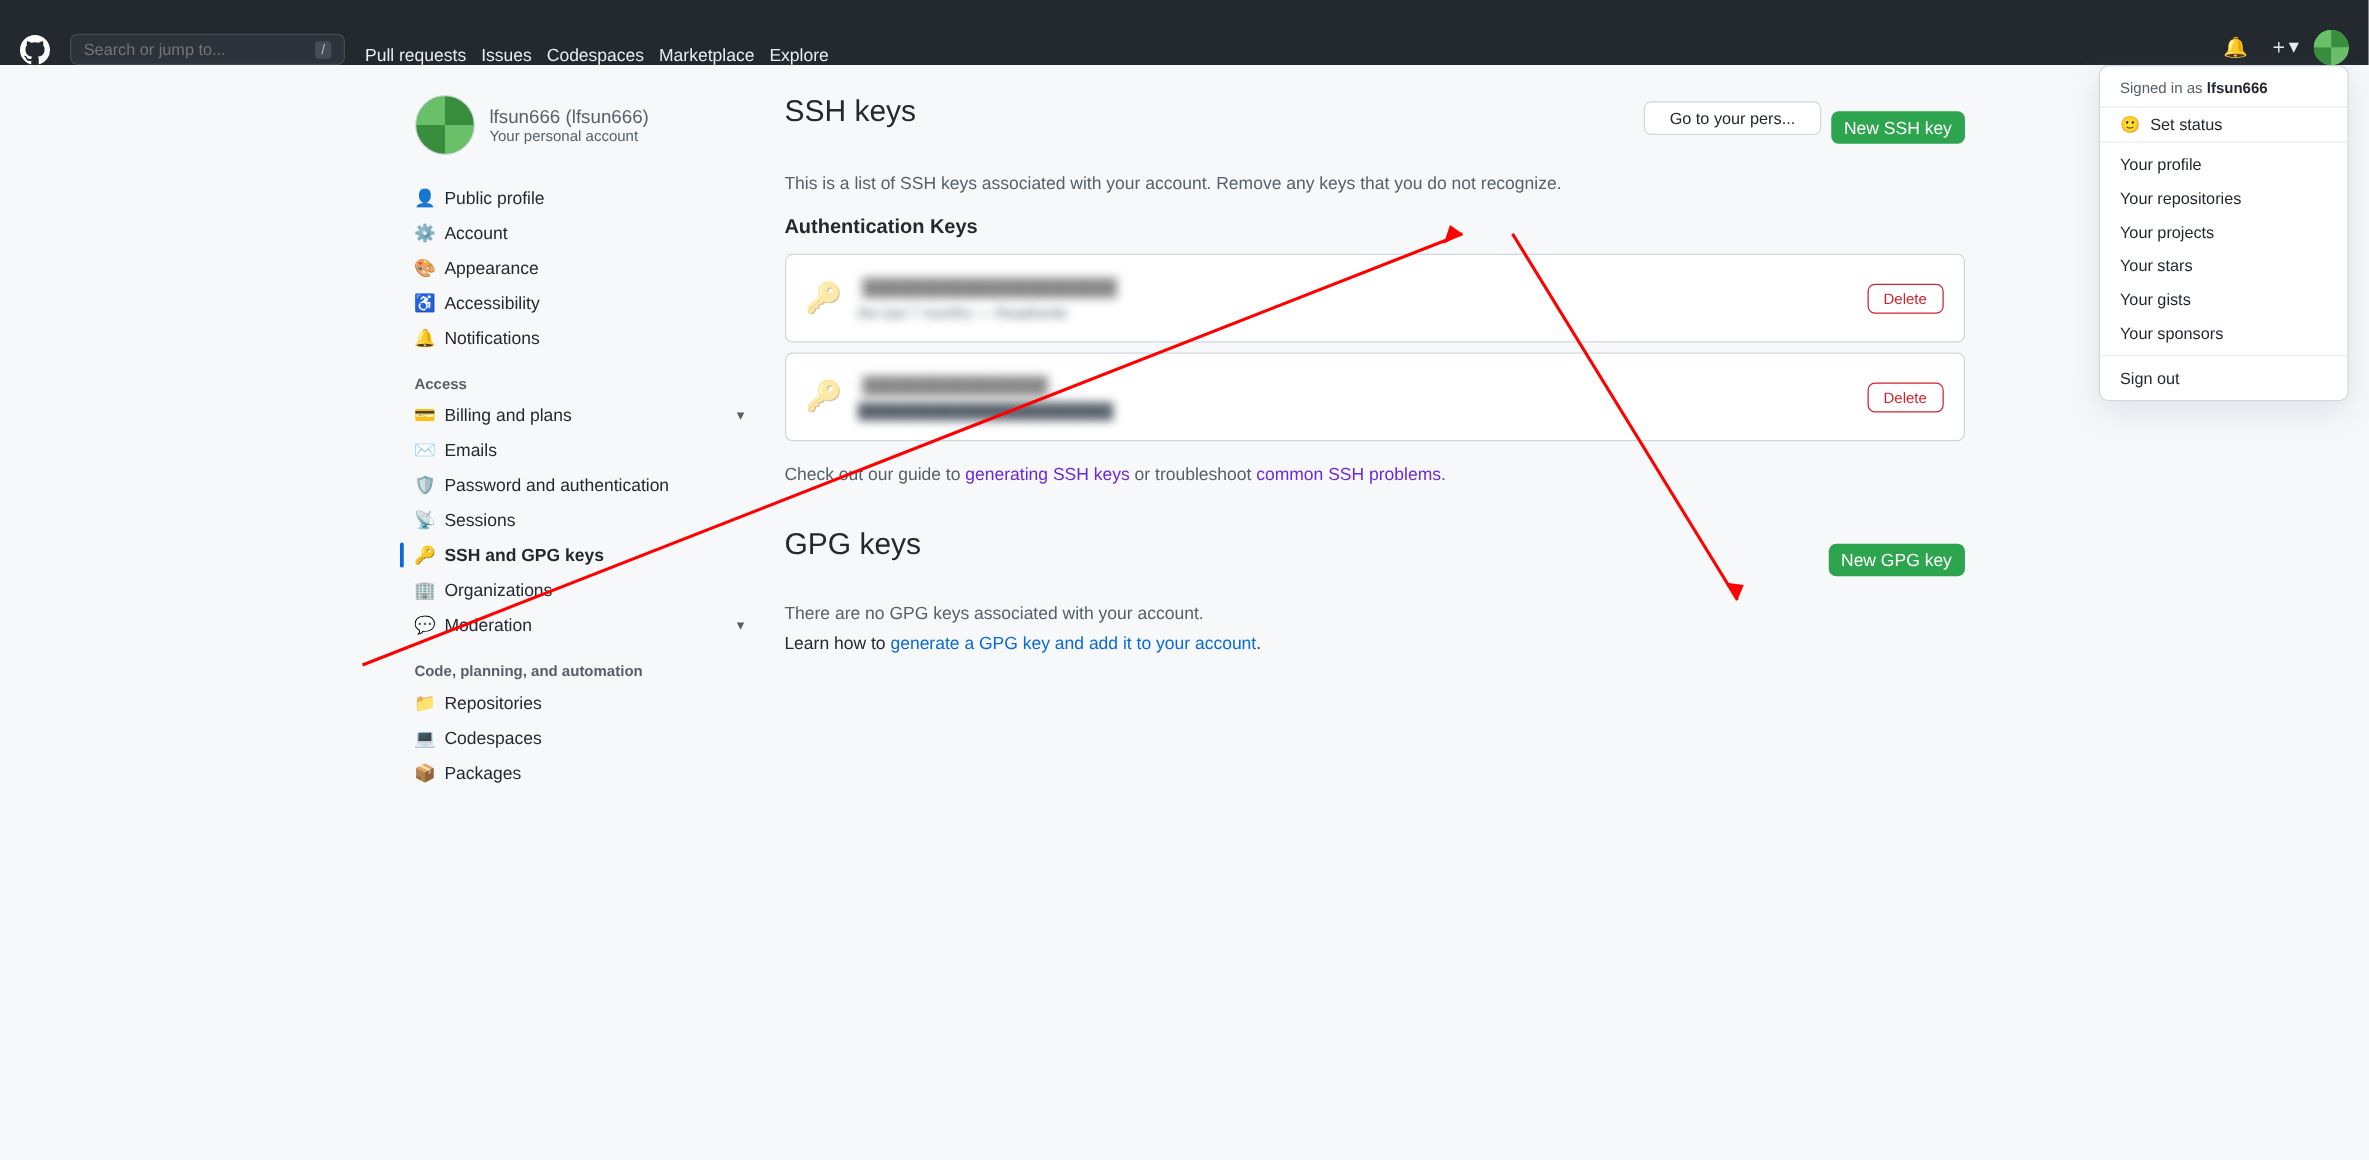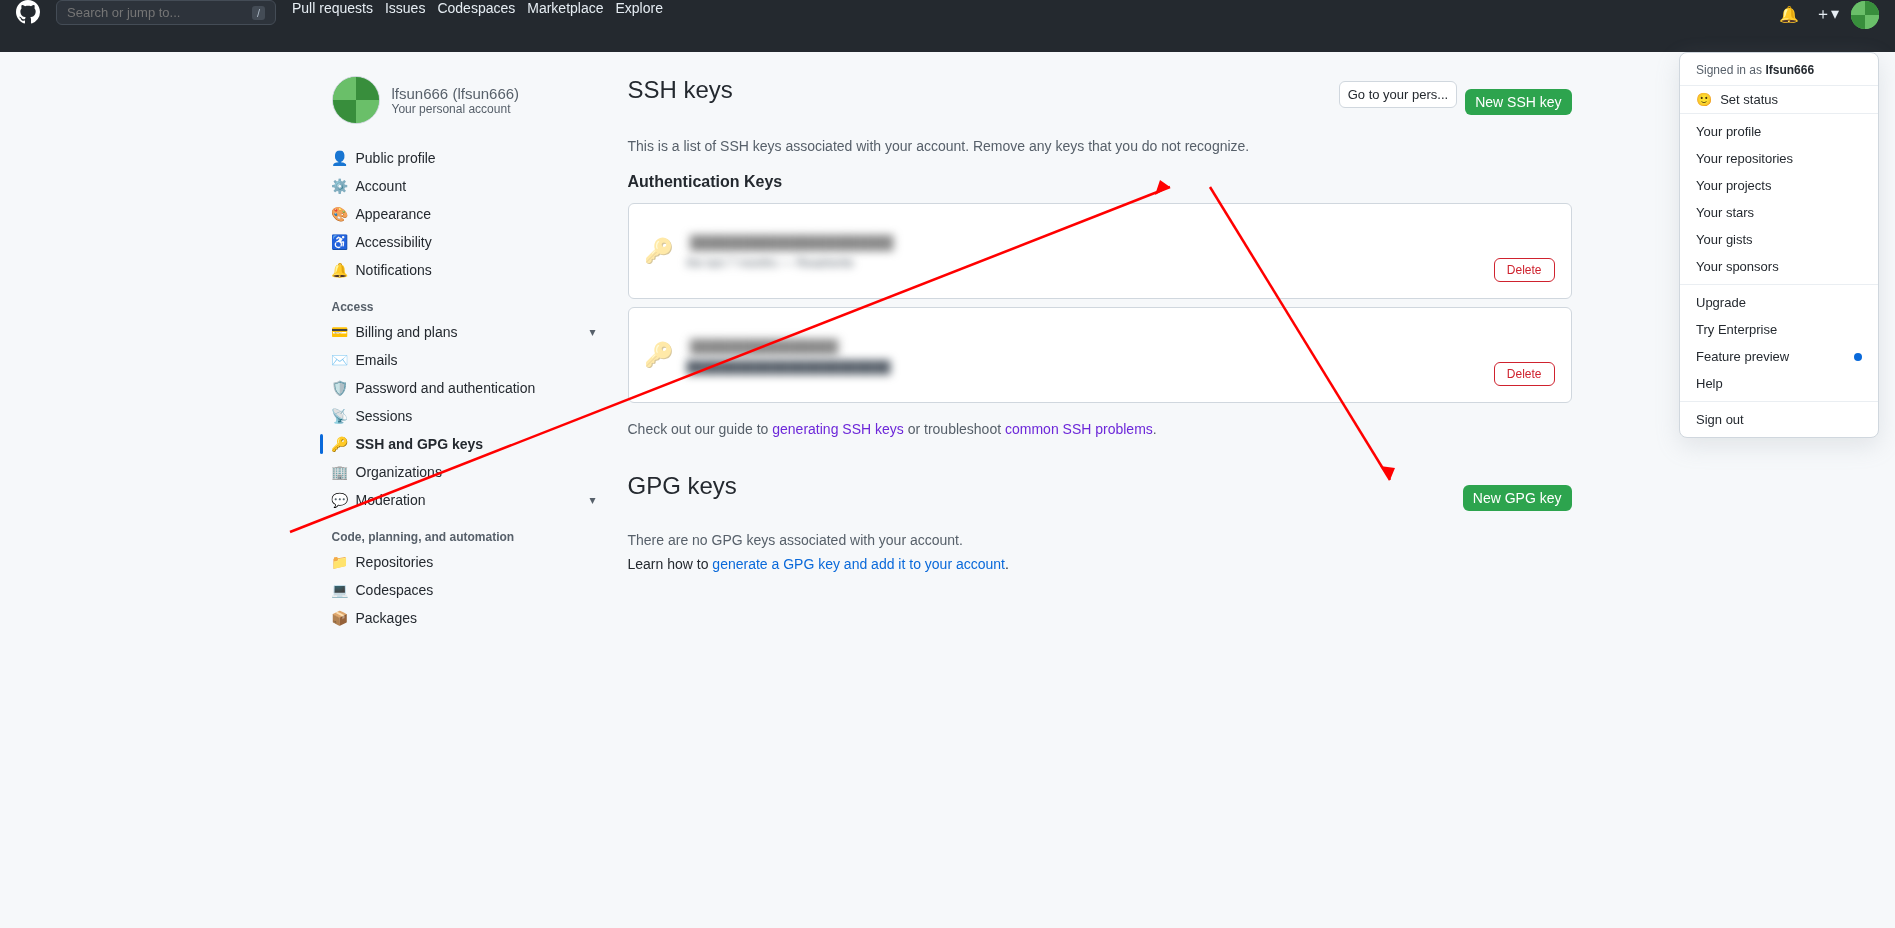--- a/index.html
+++ b/index.html
@@ -2,21 +2,21 @@
 <html><head>
   <meta charset="utf-8">
   <style>
     * { box-sizing: border-box; margin: 0; padding: 0; }
     body { font-family: -apple-system, BlinkMacSystemFont, "Segoe UI", Helvetica, Arial, sans-serif; font-size: 14px; background: #f6f8fa; color: #24292f; }
 
     
     .top-nav {
       background: #24292f;
       display: flex;
-      align-items: flex-start;
+      align-items: flex-end;
       padding: 0 16px;
       height: 52px;
       position: relative;
       z-index: 100;
     }
     .top-nav-logo { color: white; margin-right: 16px; flex-shrink: 0; }
     .top-nav-logo svg { display: block; }
     .top-nav-search {
       background: #2d333b;
       border: 1px solid #444c56;
@@ -216,21 +216,21 @@
     .main-content {
       flex: 1;
       min-width: 0;
     }
 
     
     .goto-profile-btn {
       float: right;
       background: white;
       border: 1px solid #d0d7de;
-      padding: 5px 8px;
+      padding: 5px 20px;
       border-radius: 6px;
       font-size: 13px;
       cursor: pointer;
       color: #24292f;
       margin-bottom: 16px;
     }
 
     .section-title {
       font-size: 24px;
       font-weight: 400;
@@ -272,21 +272,20 @@
     }
     .key-meta { font-size: 12px; color: #57606a; margin-top: 4px; filter: blur(3px); }
     .delete-btn {
       background: white;
       border: 1px solid #cf222e;
       color: #cf222e;
       padding: 4px 12px;
       border-radius: 6px;
       font-size: 12px;
       cursor: pointer;
-      margin-top: 38px;
     }
 
     .new-key-btn {
       background: #2da44e;
       color: white;
       border: none;
       padding: 5px 10px;
       border-radius: 6px;
       font-size: 14px;
       cursor: pointer;
@@ -362,29 +361,20 @@
     </div>
     <div class="dropdown-section">
       <a class="dropdown-item">Your profile</a>
       <a class="dropdown-item">Your repositories</a>
       <a class="dropdown-item">Your projects</a>
       <a class="dropdown-item">Your stars</a>
       <a class="dropdown-item">Your gists</a>
       <a class="dropdown-item">Your sponsors</a>
     </div>
     <div class="dropdown-section">
-      <a class="dropdown-item">Upgrade</a>
-      <a class="dropdown-item">Try Enterprise</a>
-      <a class="dropdown-item">
-        <span>Feature preview</span>
-        <span class="dot"></span>
-      </a>
-      <a class="dropdown-item">Help</a>
-    </div>
-    <div class="dropdown-section">
       <a class="dropdown-item">Sign out</a>
     </div>
   </div>
 </nav>
 
 <div class="page-layout">
 
   <aside class="sidebar">
     <div class="sidebar-user">
       <div class="sidebar-avatar">

